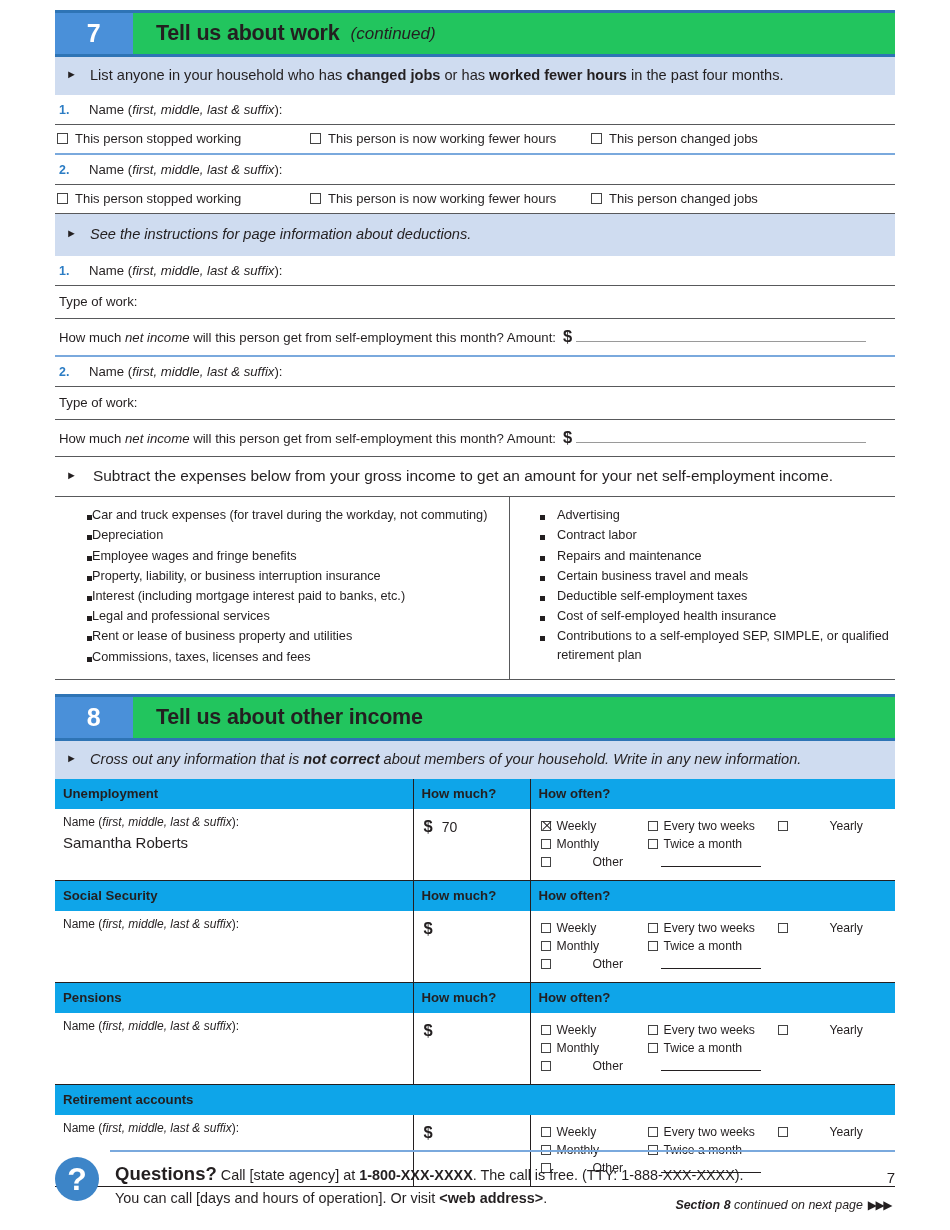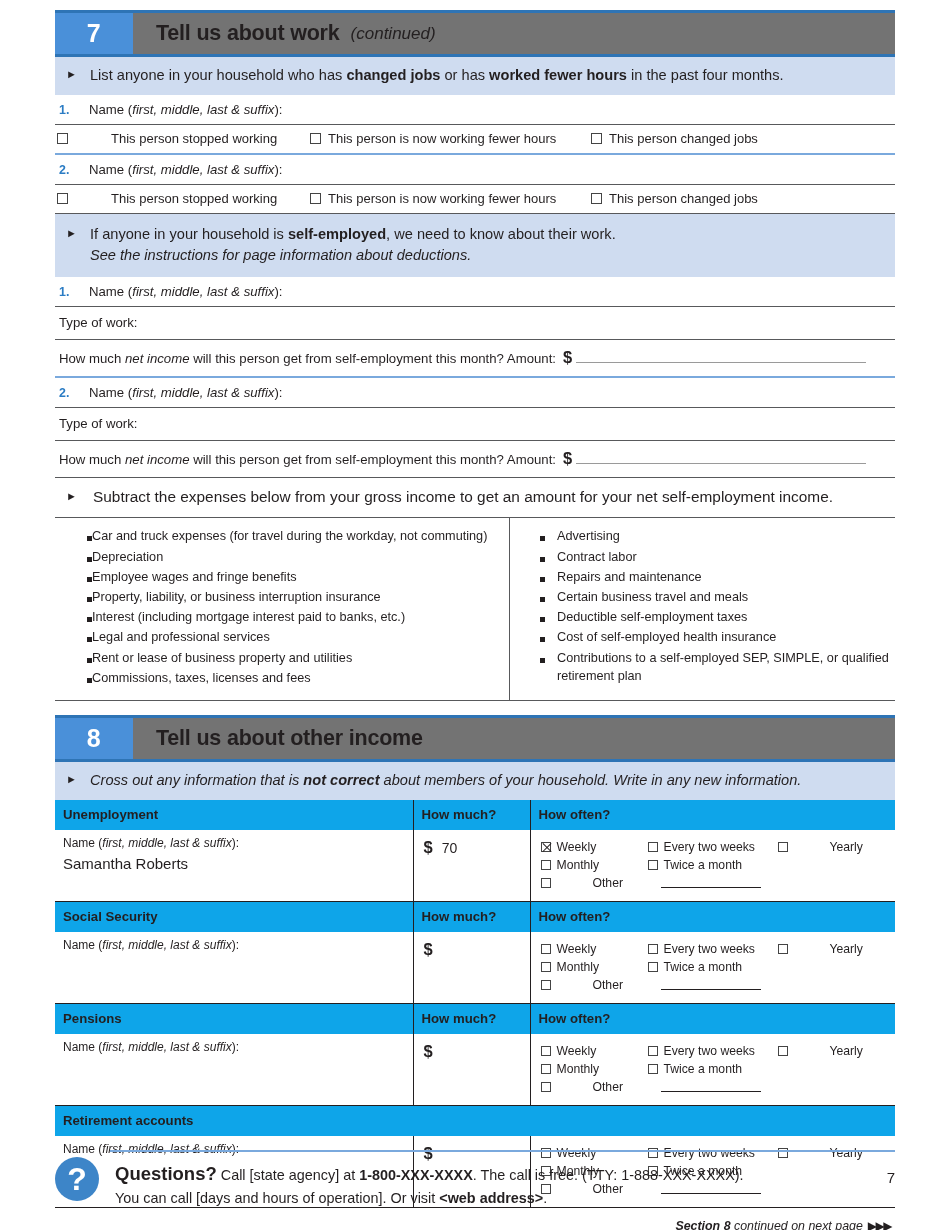--- a/index.html
+++ b/index.html
@@ -24,21 +24,21 @@
     background: #ffffff;
   }
   .sec-num {
     width: 78px; background: #4a90d9; color: #ffffff;
     font-size: 25px; font-weight: bold; display: flex;
     align-items: center; justify-content: center;
     letter-spacing: .5px;
   }
   .sec-title-wrap {
     flex: 1; display: flex; align-items: center; padding-left: 23px;
-    background: #737373;
+    background: #22c55e;
   }
   .sec-title { font-size: 21.5px; font-weight: bold; letter-spacing: -.2px; }
   .sec-title-cont { font-size: 17px; font-style: italic; margin-left: 11px; font-weight: normal; }
 
   
   .instr {
     background: #cfdcf0; display: flex; align-items: flex-start;
     padding: 8px 10px 9px 8px; font-size: 14.6px; line-height: 1.45;
   }
   .instr.tall { padding-top: 10px; padding-bottom: 11px; }
@@ -62,21 +62,21 @@
   .numlbl { color: #2b7cc4; font-weight: bold; font-size: 12.4px; width: 30px; }
   .namelbl { font-size: 13.2px; }
   .namelbl i { font-style: italic; }
 
   .cbrow {
     display: flex; font-size: 13px; padding: 6px 2px 7px 2px;
     border-bottom: 2px solid #7aa9dd;
   }
   .cbrow.dark { border-bottom: 1.6px solid #58595b; }
   .cbcell { display: flex; align-items: center; }
-  .cbcell.c1 { width: 253px; gap: 36px; }
+  .cbcell.c1 { width: 253px; }
   .cbcell.c2 { width: 281px; }
   .cbcell.c3 { flex: 1; }
   .cbx {
     width: 11px; height: 11px; border: 1.3px solid #444;
     display: inline-block; margin-right: 7px; flex: 0 0 11px;
     background: #fff; position: relative;
   }
   .cbx.checked::before,
   .cbx.checked::after {
     content: ""; position: absolute; left: -1px; top: 4px;
@@ -235,21 +235,20 @@
     </div>
     <div class="cbcell c3">
       <span class="cbx"></span>
       <span>This person changed jobs</span>
     </div>
   </div>
 
   <div class="instr tall">
     <div class="arrow">►</div>
     <div class="txt">
-      <div><span>If anyone in your household is </span><b>self-employed</b><span>, we need to know about their work.</span></div>
       <div class="ital">See the instructions for page information about deductions.</div>
     </div>
   </div>
 
   <div class="namerow">
     <span class="numlbl">1.</span>
     <span class="namelbl"><span>Name (</span><i>first, middle, last &amp; suffix</i><span>):</span></span>
   </div>
   <div class="plainrow">
     <span>Type of work:</span>

